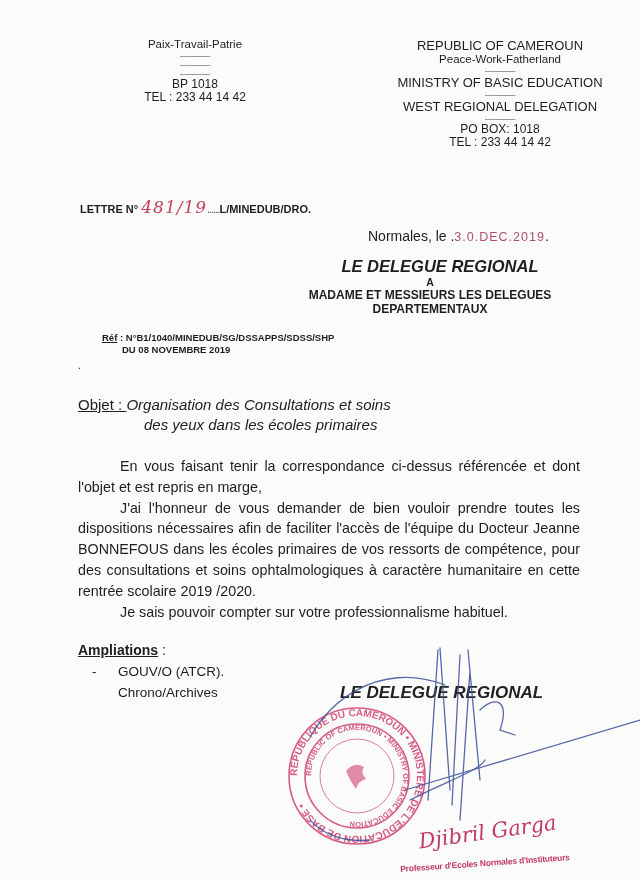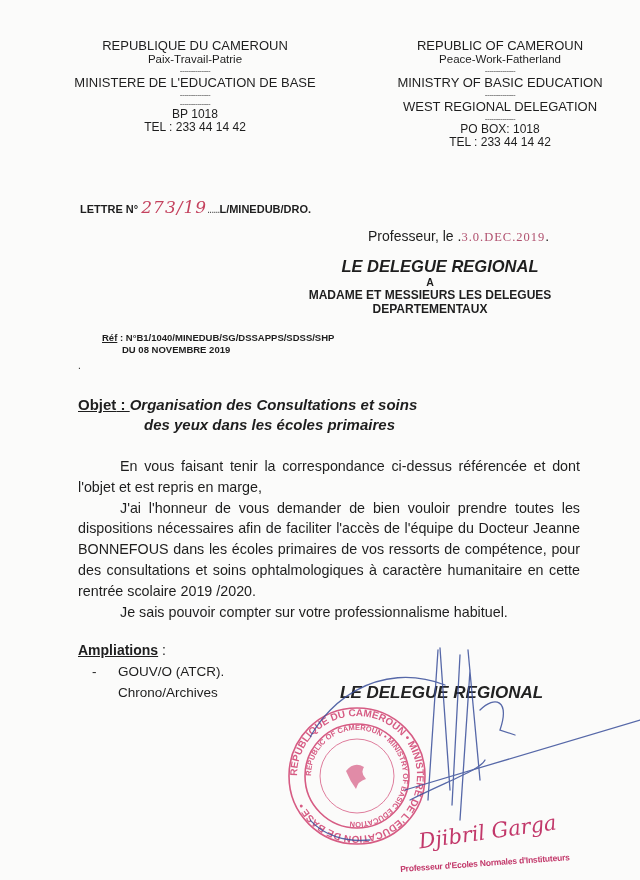--- a/index.html
+++ b/index.html
@@ -18,33 +18,33 @@
     .hdr .bp { font-size: 12px; line-height: 13px; }
 
     #hdr-left { left: 50px; top: 38px; width: 290px; }
     #hdr-right { left: 370px; top: 38px; width: 260px; }
 
     #lettre { left: 80px; top: 197px; font-size: 11px; font-weight: bold; }
     #lettre .hand { color: #c4425e; font-family: "DejaVu Serif", serif; font-style: italic; font-size: 17px; font-weight: normal; letter-spacing: 1px; }
     #lettre .dots { color: #555; font-weight: normal; letter-spacing: -1px; }
 
     #date-line { left: 368px; top: 228px; font-size: 14px; }
-    #date-line .stamp { color: #b0506e; font-family: Liberation Serif, serif; font-size: 12.5px; letter-spacing: 1px; }
+    #date-line .stamp { color: #b0506e; font-family: Liberation Sans, sans-serif; font-size: 12.5px; letter-spacing: 1px; }
 
     #addr { left: 270px; top: 255px; width: 320px; text-align: center; font-weight: bold; }
     #addr .title { font-size: 16.5px; font-style: italic; line-height: 22px; padding-left: 20px; }
     #addr .a { font-size: 10.5px; line-height: 11px; }
     #addr .to { font-size: 12px; line-height: 14px; }
 
     #ref { left: 78px; top: 332px; font-size: 9.5px; font-weight: bold; line-height: 12px; }
     #ref .u { text-decoration: underline; padding-left: 24px; }
     #ref .l2 { padding-left: 44px; }
     #dot { left: 78px; top: 360px; font-size: 10px; }
 
-    #objet { left: 78px; top: 395px; font-size: 15px; line-height: 20px; font-weight: bold; }
+    #objet { left: 78px; top: 395px; font-size: 15px; line-height: 20px; font-weight: normal; }
     #objet .u { text-decoration: underline; }
     #objet .it { font-style: italic; }
     #objet .l2 { padding-left: 66px; }
 
     #body-text { left: 78px; top: 456px; width: 502px; font-size: 14.3px; line-height: 20.8px; text-align: justify; }
     #body-text p { margin: 0; }
     #body-text .ind { text-indent: 42px; }
     #body-text .last { text-align: left; }
 
     #ampl { left: 78px; top: 640px; font-size: 14px; line-height: 21px; }
@@ -58,49 +58,47 @@
     #stamp { left: 286px; top: 705px; width: 142px; height: 142px; }
     #signature { left: 310px; top: 640px; width: 330px; height: 220px; pointer-events: none; }
 
     #signer-name { left: 418px; top: 820px; color: #c2386a; font-family: "DejaVu Serif", serif; font-style: italic; font-size: 21px; transform: rotate(-8deg); }
     #signer-role { left: 400px; top: 858px; color: #c2386a; font-size: 8.5px; font-weight: bold; letter-spacing: -0.2px; transform: rotate(-4deg); }
   </style>
 </head>
 <body>
 
 <div id="hdr-left" class="abs hdr">
-  <div>REPUBLIQUE DU CAMEROUN</div>
   <div class="sub">Paix-Travail-Patrie</div>
   <div class="dash">--------------</div>
-  <div>MINISTERE DE L'EDUCATION DE BASE</div>
   <div class="dash">--------------</div>
   <div class="dash">--------------</div>
   <div class="bp">BP 1018</div>
   <div class="bp">TEL : 233 44 14 42</div>
 </div>
 
 <div id="hdr-right" class="abs hdr">
   <div>REPUBLIC OF CAMEROUN</div>
   <div class="sub">Peace-Work-Fatherland</div>
   <div class="dash">--------------</div>
   <div>MINISTRY OF BASIC EDUCATION</div>
   <div class="dash">--------------</div>
   <div>WEST REGIONAL DELEGATION</div>
   <div class="dash">--------------</div>
   <div class="bp">PO BOX: 1018</div>
   <div class="bp">TEL : 233 44 14 42</div>
 </div>
 
 <div id="lettre" class="abs">
   <span>LETTRE N°</span>
-  <span class="hand">273/19</span><span class="dots">......</span><span>L/MINEDUB/DRO.</span>
+  <span class="hand">481/19</span><span class="dots">......</span><span>L/MINEDUB/DRO.</span>
 </div>
 
 <div id="date-line" class="abs">
-  <span>Professeur, le .</span><span class="stamp">3.0.DEC.2019</span><span>.</span>
+  <span>Normales, le .</span><span class="stamp">3.0.DEC.2019</span><span>.</span>
 </div>
 
 <div id="addr" class="abs">
   <div class="title">LE DELEGUE REGIONAL</div>
   <div class="a">A</div>
   <div class="to">MADAME ET MESSIEURS LES DELEGUES</div>
   <div class="to">DEPARTEMENTAUX</div>
 </div>
 
 <div id="ref" class="abs">

